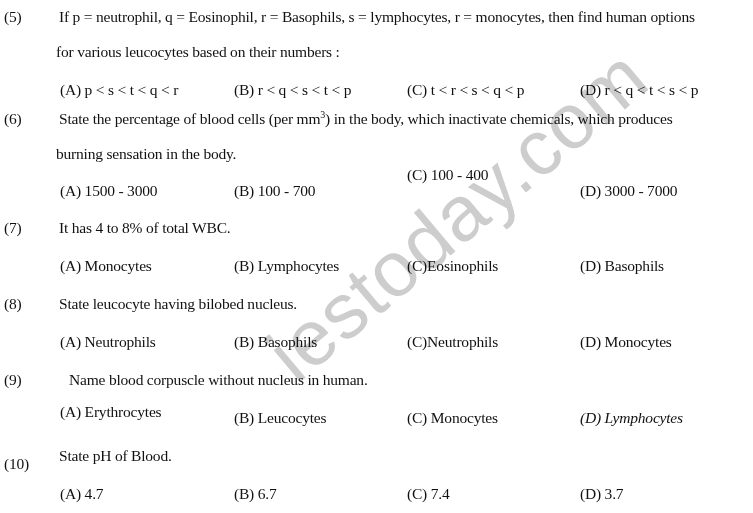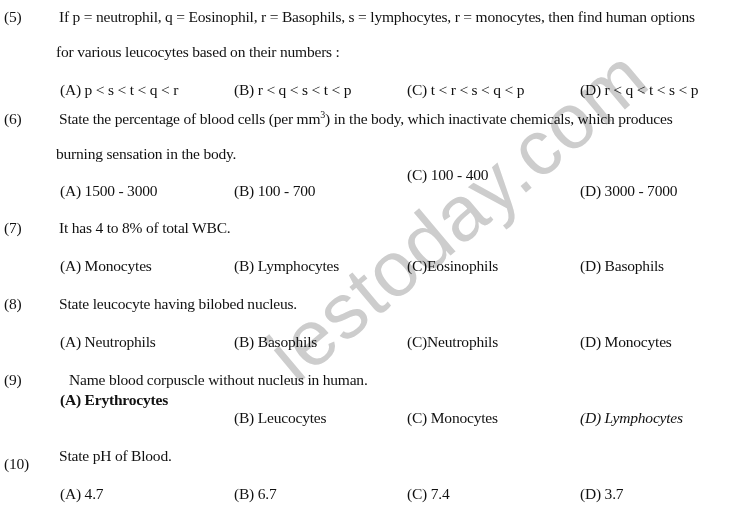--- a/index.html
+++ b/index.html
@@ -132,21 +132,21 @@
     <span>(C)</span><span>Neutrophils</span>
   </div>
   <div class="opt od" style="top:38px;">
     <span>(D)</span>&nbsp;<span>Monocytes</span>
   </div>
 </div>
 
 <div class="q" style="top:371px;">
   <span class="num" style="top:0;">(9)</span>
   <span class="stem" style="top:0;margin-left:10px;">Name blood corpuscle without nucleus in human.</span>
-  <div class="opt oa" style="top:20px;font-weight:bold;">
+  <div class="opt oa" style="top:32px;">
     <span>(A)</span>&nbsp;<span>Erythrocytes</span>
   </div>
   <div class="opt ob" style="top:38px;">
     <span>(B)</span>&nbsp;<span>Leucocytes</span>
   </div>
   <div class="opt oc" style="top:38px;">
     <span>(C)</span>&nbsp;<span>Monocytes</span>
   </div>
   <div class="opt od" style="top:38px;font-style:italic;">
     <span>(D)</span>&nbsp;<span>Lymphocytes</span>

